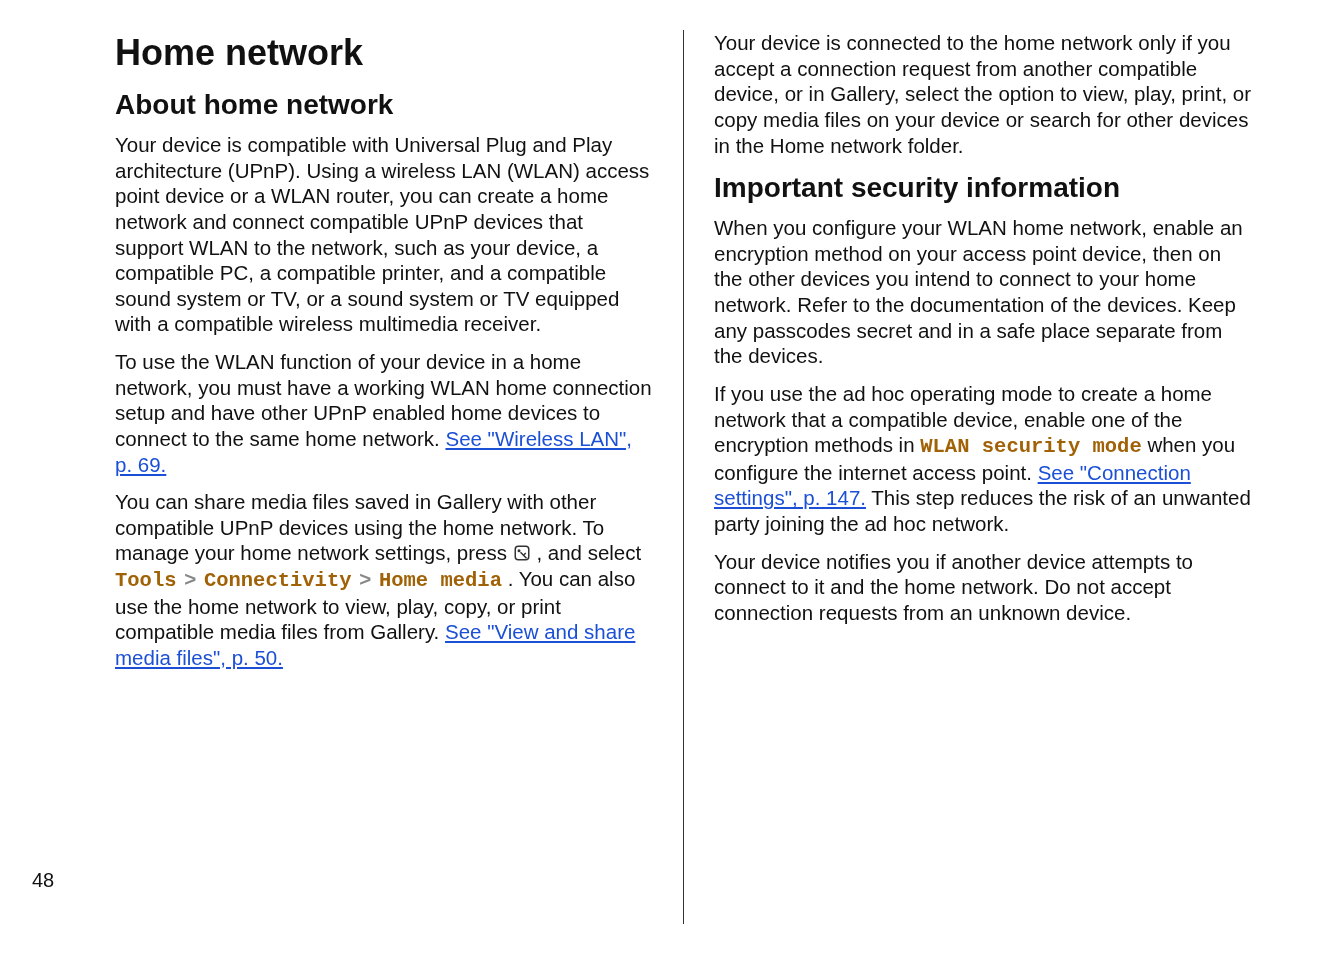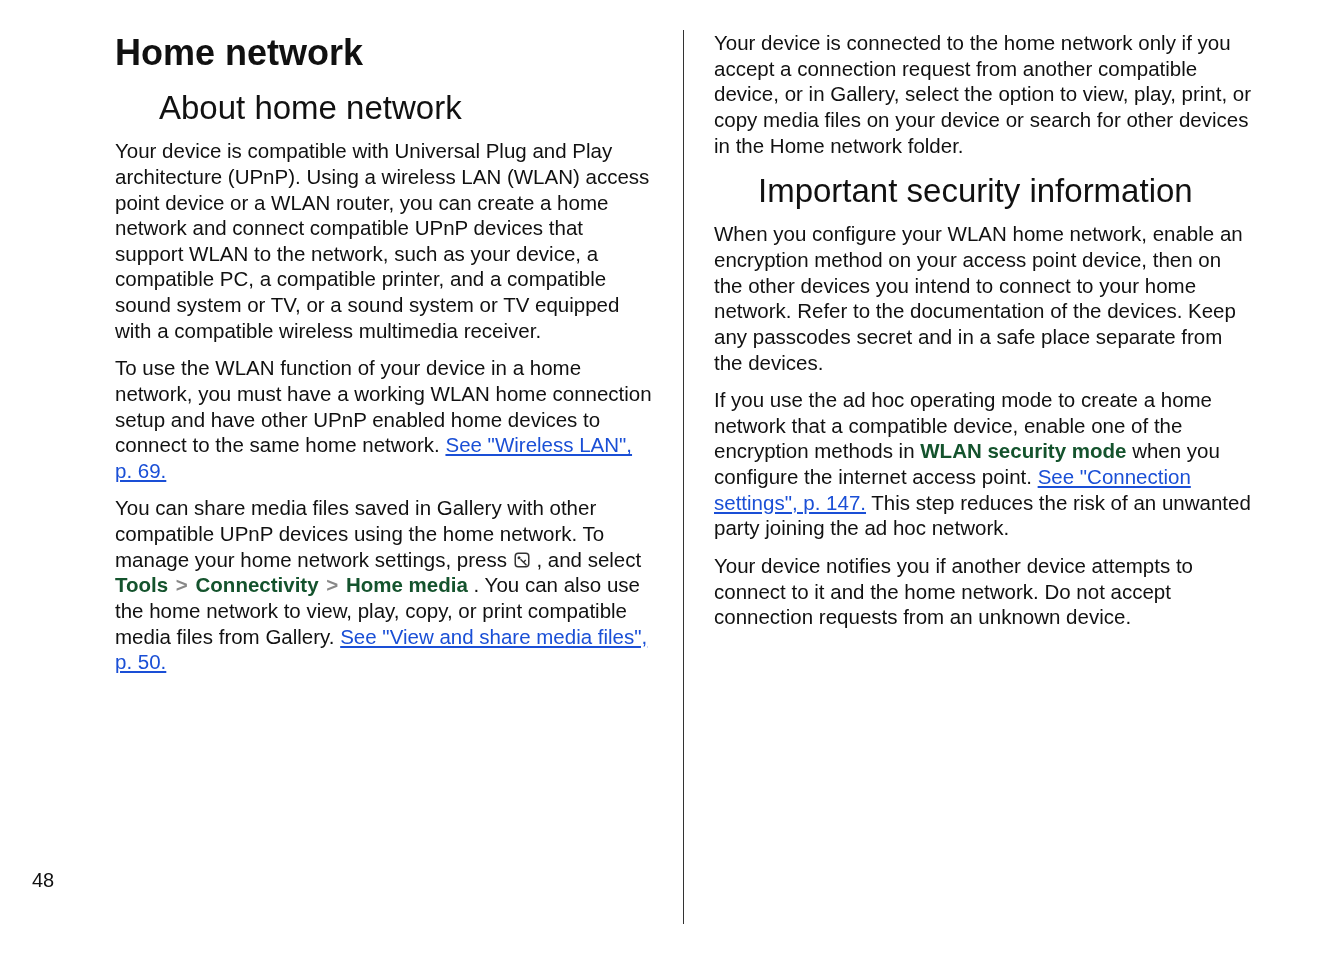--- a/index.html
+++ b/index.html
@@ -37,35 +37,35 @@
     width: 1px;
     background: #333;
     margin: 0 4px;
   }
   h1 {
     font-size: 36px;
     font-weight: bold;
     margin-bottom: 12px;
   }
   h2 {
-    font-size: 33px;
-    font-weight: normal;
+    font-size: 28px;
+    font-weight: bold;
     margin-bottom: 10px;
     margin-top: 4px;
-    margin-left: 44px;
   }
   p { margin-bottom: 12px; }
   .link {
     color: #1a4fd6;
     text-decoration: underline;
     cursor: pointer;
   }
   .emph {
-    color: #14532d;
+    color: #a16207;
     font-weight: bold;
+    font-family: Liberation Mono, monospace;
   }
   .sep {
     color: #888;
     font-weight: bold;
     padding: 0 2px;
   }
   .key-icon {
     display: inline-block;
     width: 18px;
     height: 18px;

